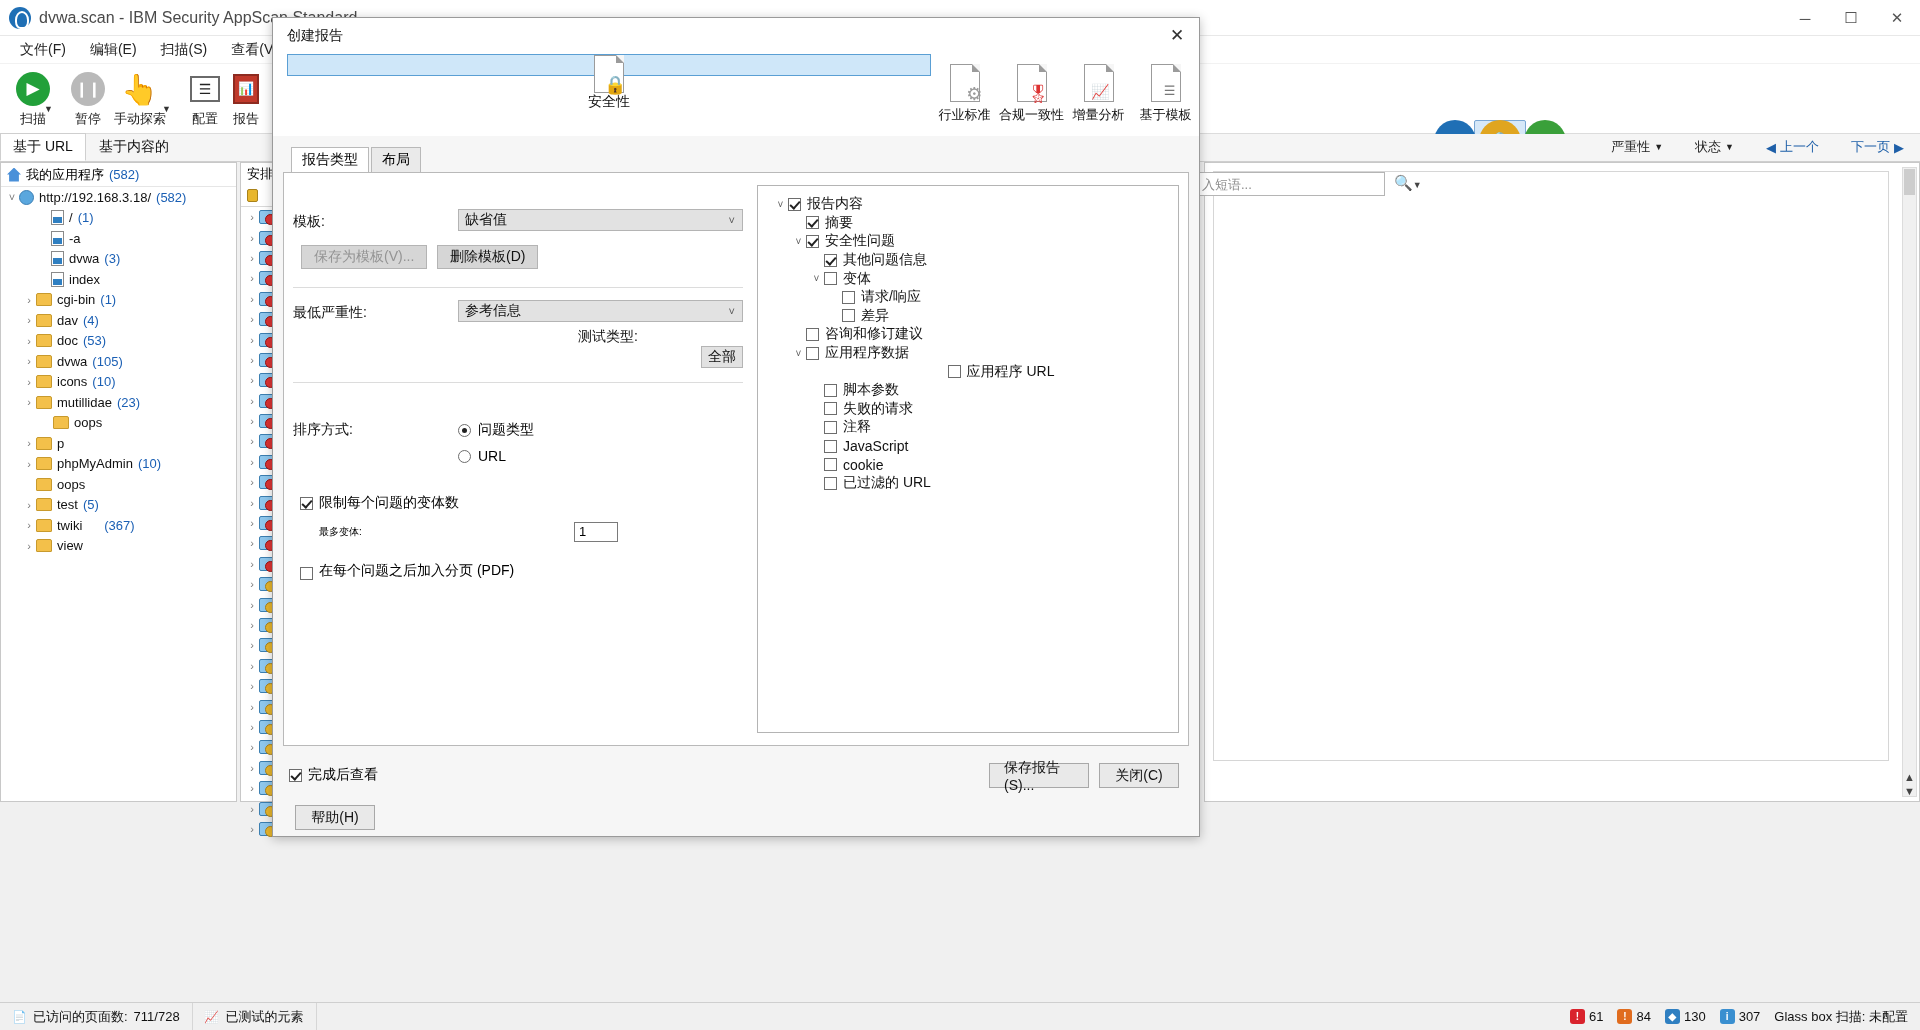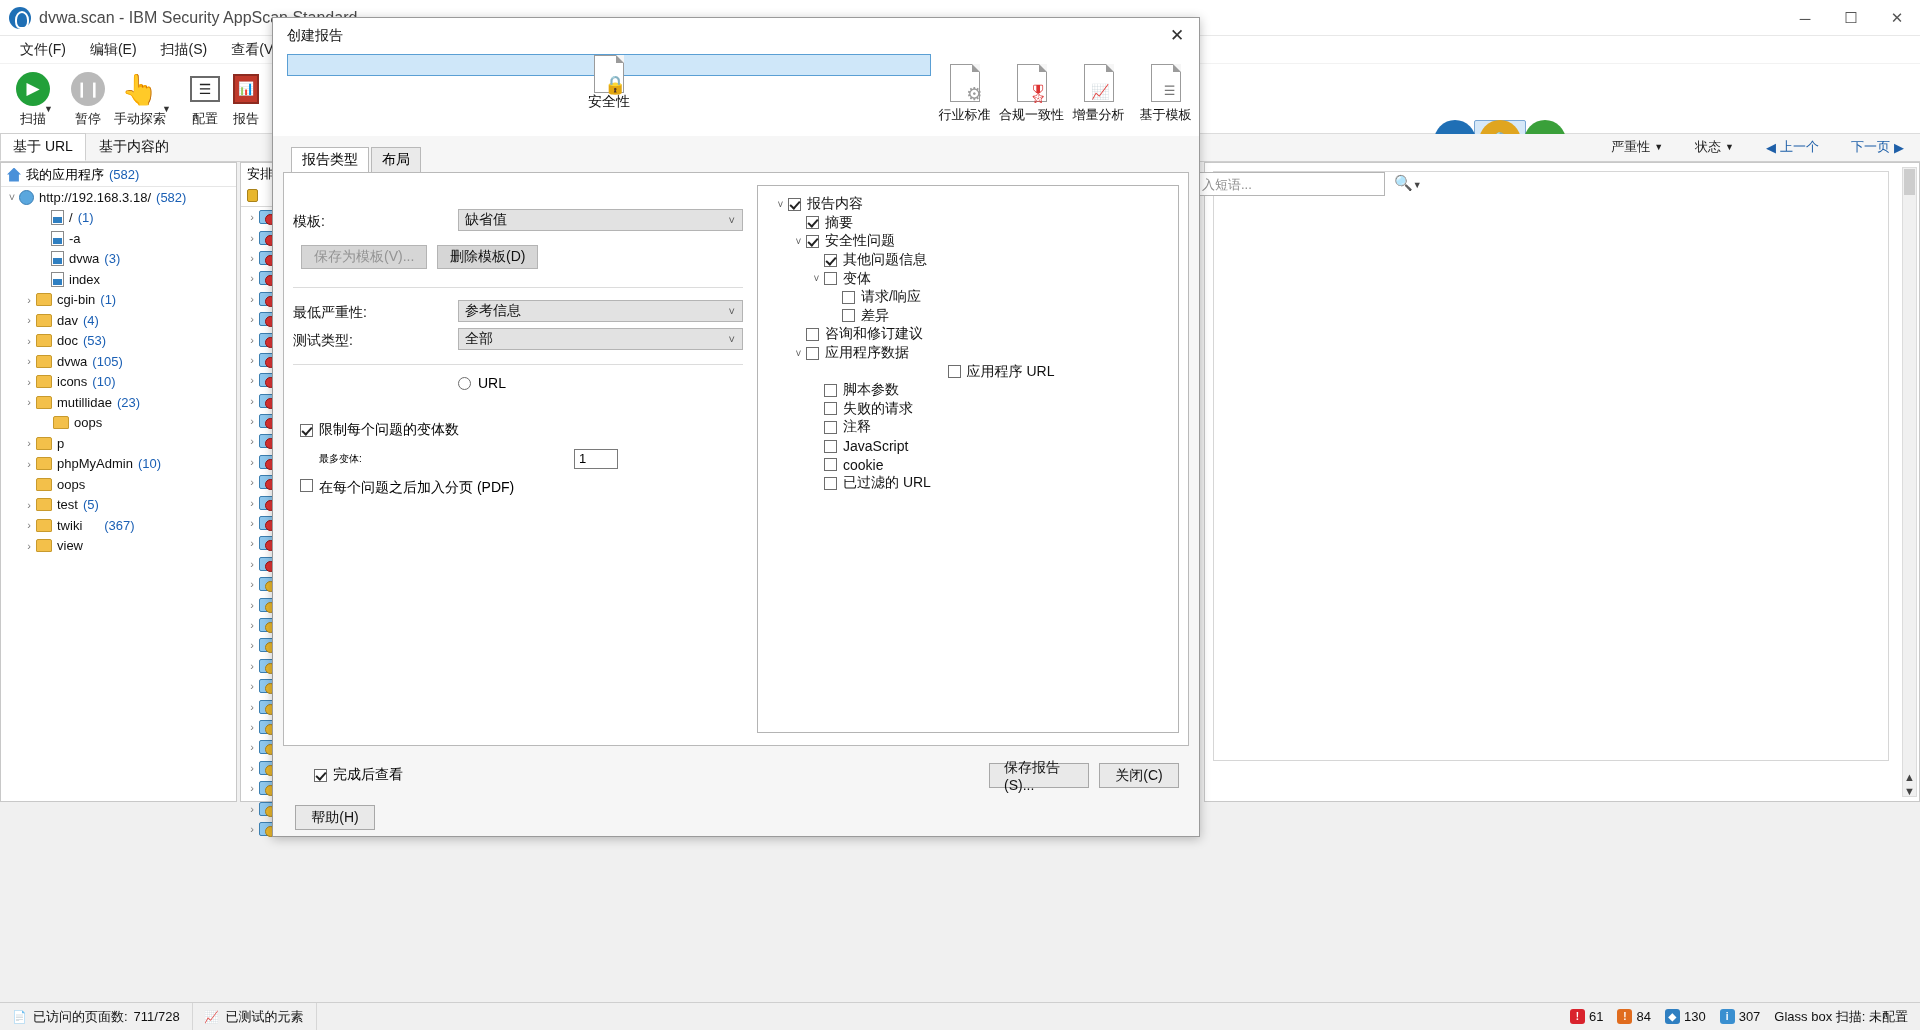--- a/index.html
+++ b/index.html
@@ -593,49 +593,56 @@
           <div class="hr" style="margin-top:18px;"></div>
 
           <div class="frow" style="margin-top:12px;">
             <div class="flabel">最低严重性:</div>
             <div class="sel">
               <span>参考信息</span>
               <span class="chev">˅</span>
             </div>
           </div>
 
-          <div class="frow" style="margin-top:6px;">
+          <div class="frow" style="margin-top:6px;flex-direction:column;">
             <div class="flabel">测试类型:</div>
             <div class="sel">
               <span>全部</span>
               <span class="chev">˅</span>
             </div>
           </div>
 
           <div class="hr" style="margin-top:14px;"></div>
 
+          <div class="frow" style="margin-top:38px;">
+            <div class="flabel">排序方式:</div>
+            <div style="display:flex;align-items:center;">
+              <span class="radio on"></span>
+              <span style="font-size:14px;">问题类型</span>
+            </div>
+          </div>
           <div class="frow" style="margin-top:9px;">
             <div class="flabel"></div>
             <div style="display:flex;align-items:center;">
               <span class="radio"></span>
               <span style="font-size:14px;">URL</span>
             </div>
           </div>
 
           <div style="display:flex;align-items:center;margin-top:30px;padding-left:7px;">
             <span class="cbx on"></span>
             <span style="font-size:14px;">限制每个问题的变体数</span>
           </div>
 
           <div style="display:flex;align-items:center;margin-top:10px;padding-left:26px;">
             <span style="font-size:10px;width:255px;">最多变体:</span>
             <span class="numbox">1</span>
           </div>
 
-          <div style="display:flex;align-items:flex-start;margin-top:10px;padding-left:7px;">
+          <div style="display:flex;align-items:flex-end;margin-top:20px;padding-left:7px;">
             <span class="cbx"></span>
             <span style="font-size:14px;">在每个问题之后加入分页 (PDF)</span>
           </div>
         </div>
 
         <div class="treecol">
           <div id="content-tree" style="padding-top:9px;padding-left:7px;">
               <div class="tnode" style="padding-left: 8px;">
                 <span class="twis">˅</span>
                 <span class="cbx on"></span>
@@ -715,21 +722,21 @@
                 <span class="twis"></span>
                 <span class="cbx"></span>
                 <span>已过滤的 URL</span>
               </div>
             </div>
         </div>
       </div>
     </div>
 
     <div class="dlg-foot">
-      <div class="chk-final" style="left:41px;bottom:52px;">
+      <div class="chk-final" style="left:16px;bottom:52px;">
         <span class="cbx on"></span>
         <span>完成后查看</span>
       </div>
       <div class="foot-right" style="bottom:48px;">
         <span class="fbtn" style="width:100px;">保存报告(S)...</span>
         <span class="fbtn" style="width:80px;">关闭(C)</span>
       </div>
       <span class="fbtn helpbtn" style="left:22px;bottom:6px;width:80px;">帮助(H)</span>
     </div>
   </div>

